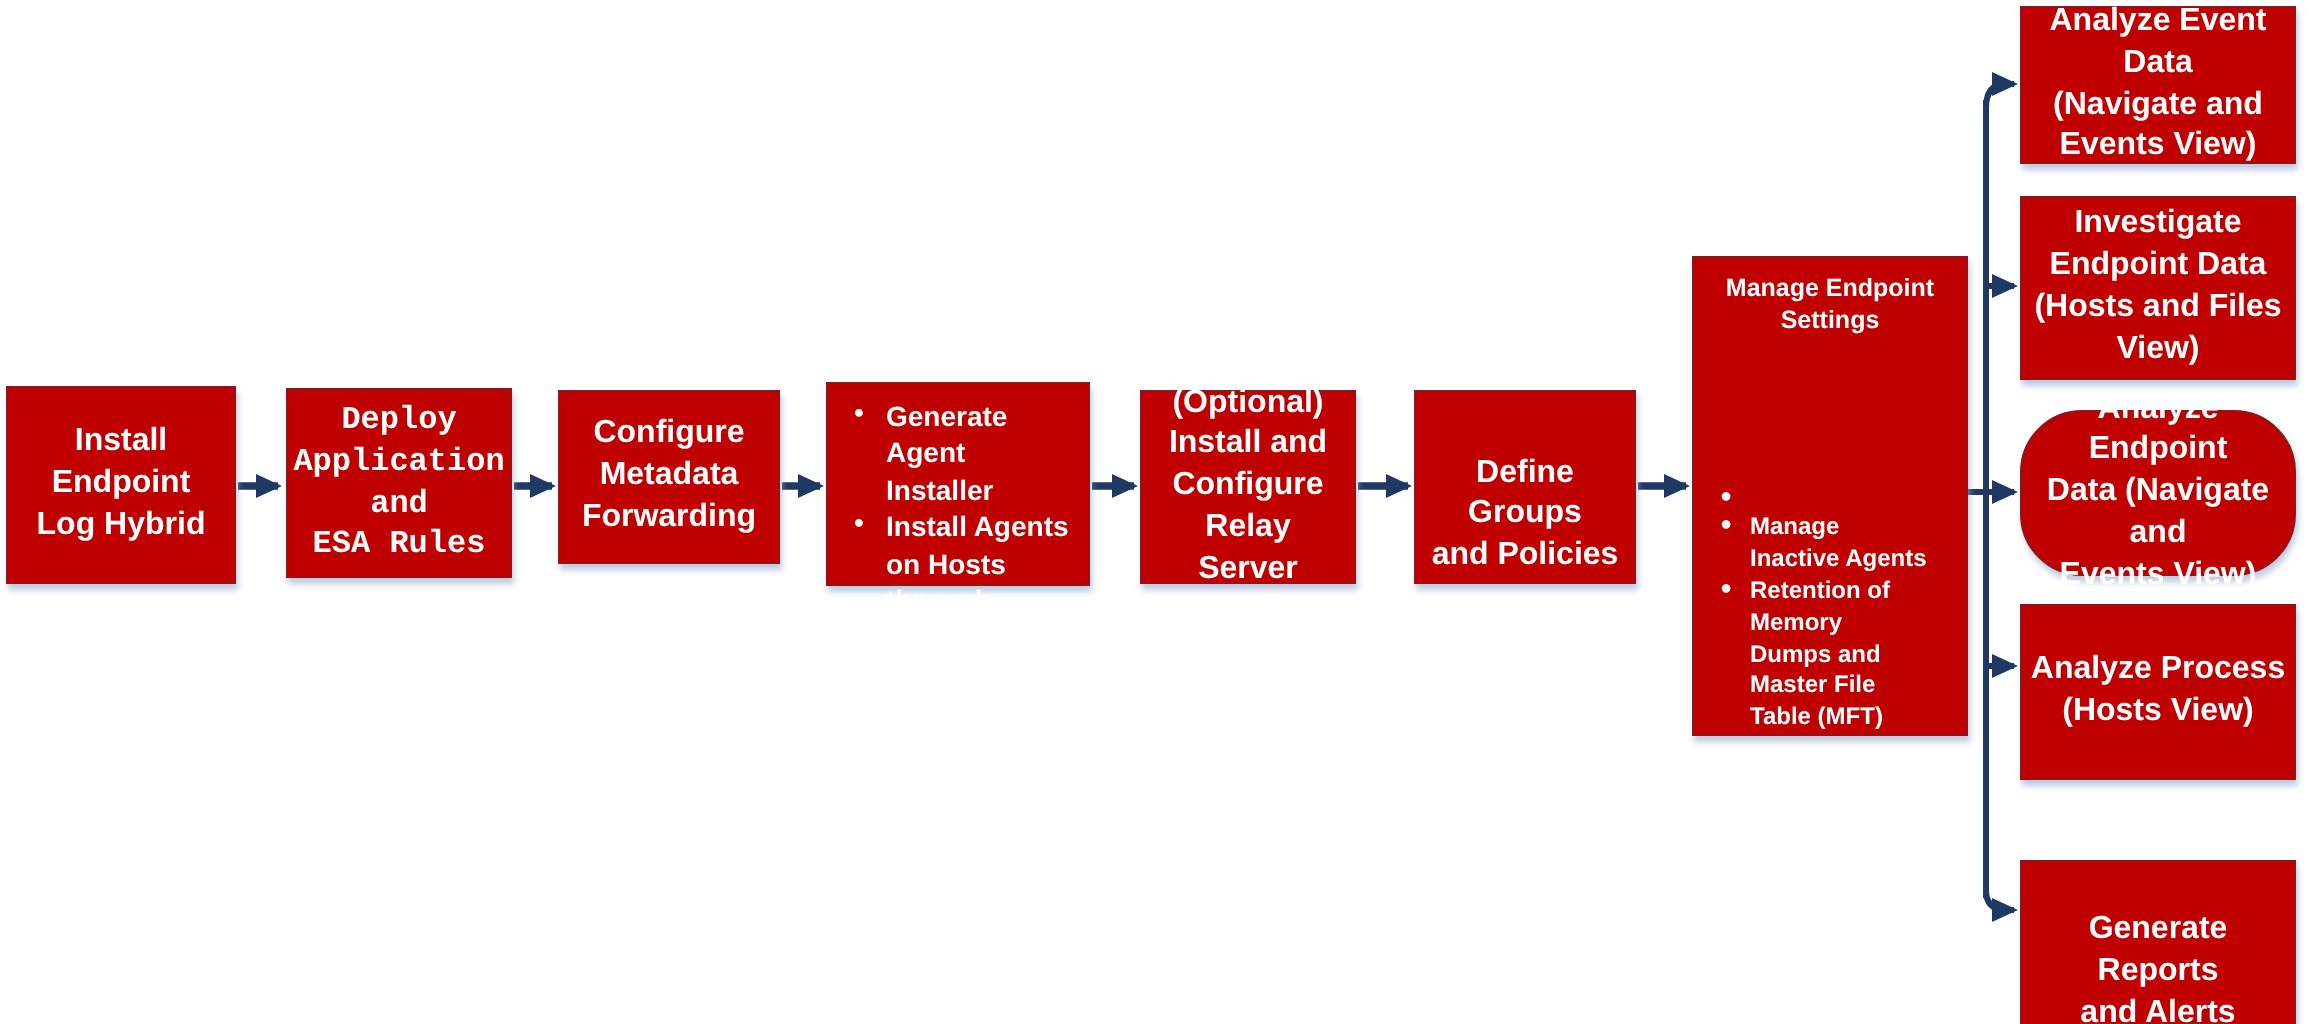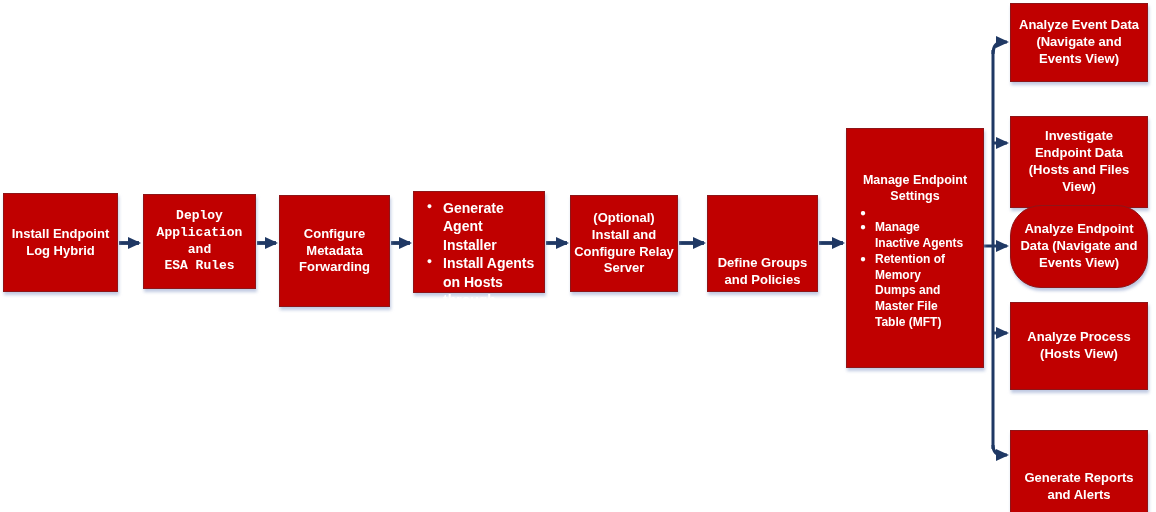--- a/index.html
+++ b/index.html
@@ -27,32 +27,32 @@
     color: #ffffff;
     font-weight: bold;
     display: flex;
     align-items: center;
     justify-content: center;
     text-align: center;
   }
   .box .label {
     white-space: pre-line;
     line-height: 1.3;
-    font-size: 13px;
+    font-size: 16px;
     padding: 2px 3px;
   }
   .box.bullets-only {
     align-items: flex-start;
     justify-content: flex-start;
     text-align: left;
   }
   .box.title-bullets {
     flex-direction: column;
     align-items: stretch;
-    justify-content: center;
+    justify-content: space-between;
     text-align: left;
   }
   .box .box-title {
     white-space: pre-line;
     text-align: center;
     font-size: 12.5px;
     line-height: 1.3;
     padding-top: 7px;
   }
   ul.bullet-list {
@@ -113,21 +113,21 @@
     <div class="label">Install Endpoint
 Log Hybrid</div>
   </div>
 
   <div class="box" style="left:143px; top:194px; width:113px; height:95px;font-family:Liberation Mono, monospace;">
     <div class="label">Deploy
 Application and
 ESA Rules</div>
   </div>
 
-  <div class="box" style="left:279px; top:195px; width:111px; height:112px;">
+  <div class="box" style="left:279px; top:195px; width:111px; height:87px;">
     <div class="label">Configure
 Metadata
 Forwarding</div>
   </div>
 
   <div class="box bullets-only" style="left:413px; top:191px; width:132px; height:102px;">
     <ul class="bullet-list">
       <li class="bullet-item">
         <span class="bullet-marker">●</span>
         <span class="bullet-text">Generate Agent
@@ -177,21 +177,21 @@
       </li>
     </ul>
   </div>
 
   <div class="box" style="left:1010px; top:3px; width:138px; height:79px;">
     <div class="label">Analyze Event Data
 (Navigate and
 Events View)</div>
   </div>
 
-  <div class="box" style="left:1010px; top:98px; width:138px; height:92px;margin-top:18px;">
+  <div class="box" style="left:1010px; top:98px; width:138px; height:92px;">
     <div class="label">Investigate
 Endpoint Data
 (Hosts and Files
 View)</div>
   </div>
 
   <div class="box" style="left:1010px; top:205px; width:138px; height:83px;border-radius:31px;">
     <div class="label">Analyze Endpoint
 Data (Navigate and
 Events View)</div>

